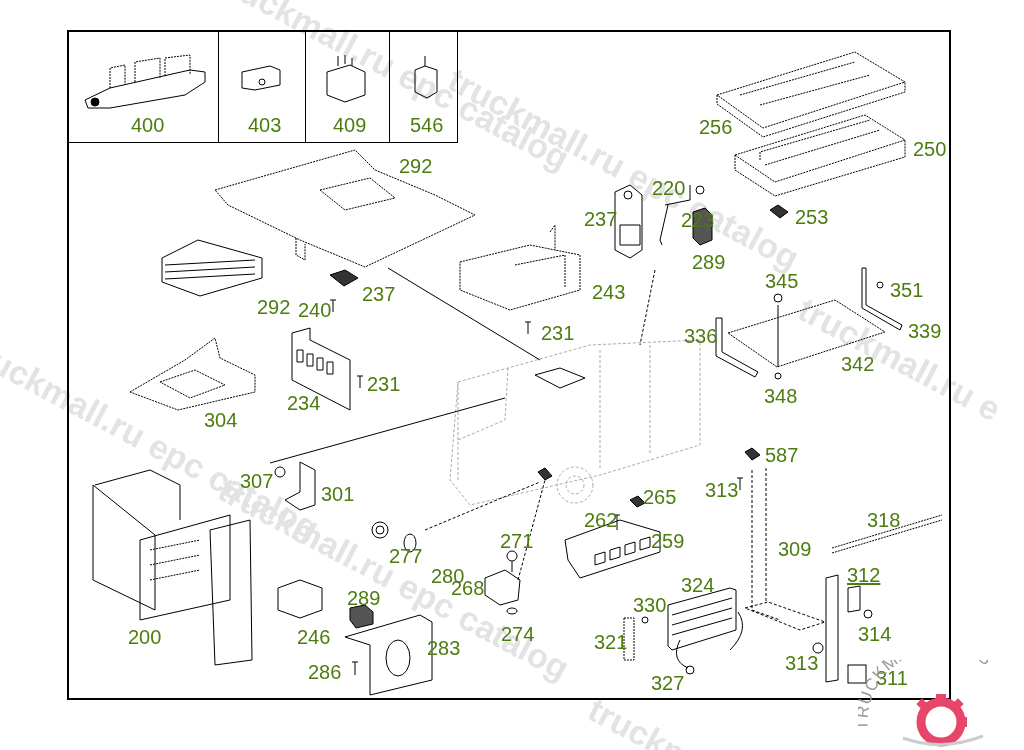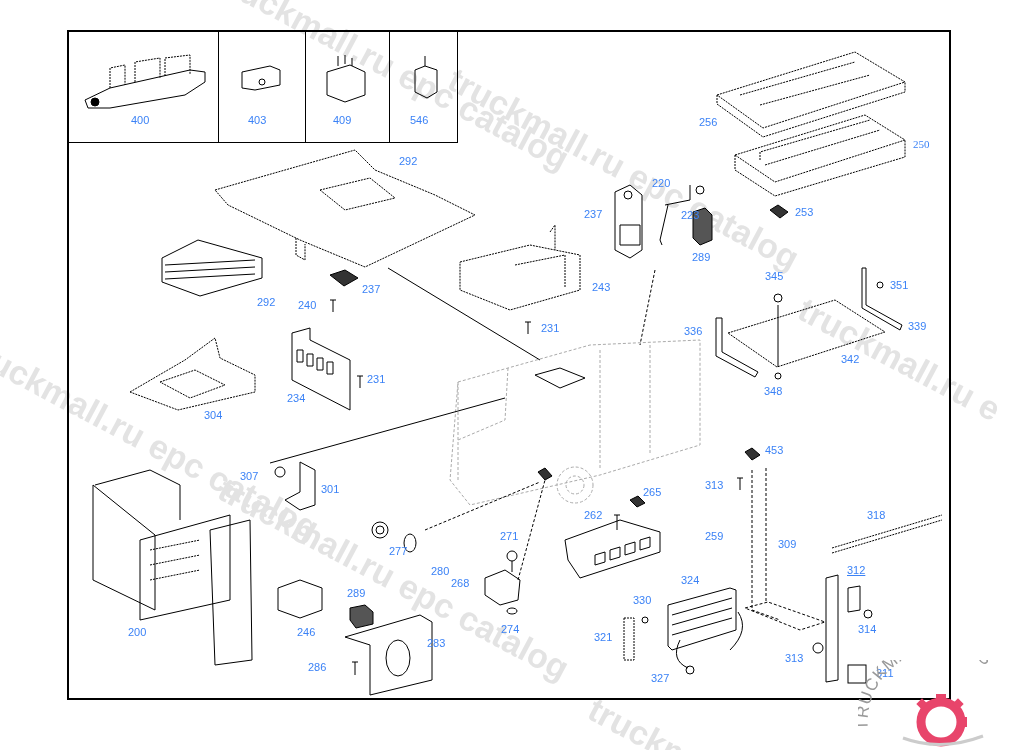--- a/index.html
+++ b/index.html
@@ -1,20 +1,20 @@
 <!DOCTYPE html>
 <html><head>
 <meta charset="utf-8">
 <style>
   html,body{margin:0;padding:0;background:#ffffff;}
   body{width:1024px;height:750px;position:relative;overflow:hidden;font-family:"Liberation Sans",sans-serif;}
   #stage{position:absolute;left:0;top:0;width:1024px;height:750px;}
   .frame{position:absolute;left:67px;top:30px;width:884px;height:670px;border:2px solid #000;box-sizing:border-box;}
   .cellbox{position:absolute;border-right:1px solid #000;border-bottom:1px solid #000;box-sizing:border-box;top:30px;height:113px;}
-  .lbl{position:absolute;font-size:11px;color:#3b82f6;line-height:1;white-space:nowrap;}
+  .lbl{position:absolute;font-size:20px;color:#4d7c0f;line-height:1;white-space:nowrap;}
   .wm{position:absolute;font-size:34px;color:#e3e3e3;font-weight:bold;white-space:nowrap;transform-origin:left top;pointer-events:none;}
   svg.parts{position:absolute;left:0;top:0;}
 </style>
 </head>
 <body>
 
 <div id="stage">
 
   <div class="wm" style="left:230px;top:-40px;transform:rotate(28deg);">truckmall.ru epc catalog</div>
   <div class="wm" style="left:460px;top:60px;transform:rotate(28deg);">truckmall.ru epc catalog</div>
@@ -262,21 +262,21 @@
         <circle cx="690" cy="670" r="4"></circle>
       </g>
   </svg>
 
   <div class="lbl" style="left:131px;top:115px;">400</div>
   <div class="lbl" style="left:248px;top:115px;">403</div>
   <div class="lbl" style="left:333px;top:115px;">409</div>
   <div class="lbl" style="left:410px;top:115px;">546</div>
 
   <div class="lbl" style="left:699px;top:117px;">256</div>
-  <div class="lbl" style="left:913px;top:139px;font-family:Liberation Serif, serif;">250</div>
+  <div class="lbl" style="left:913px;top:139px;">250</div>
   <div class="lbl" style="left:795px;top:207px;text-align:right;">253</div>
   <div class="lbl" style="left:681px;top:165px;margin-top:45px;">223</div>
   <div class="lbl" style="left:652px;top:178px;">220</div>
   <div class="lbl" style="left:584px;top:209px;">237</div>
   <div class="lbl" style="left:692px;top:252px;">289</div>
   <div class="lbl" style="left:399px;top:156px;">292</div>
   <div class="lbl" style="left:221px;top:297px;margin-left:36px;">292</div>
   <div class="lbl" style="left:362px;top:284px;">237</div>
   <div class="lbl" style="left:298px;top:300px;">240</div>
   <div class="lbl" style="left:592px;top:282px;">243</div>
@@ -285,25 +285,25 @@
   <div class="lbl" style="left:890px;top:280px;text-align:right;">351</div>
   <div class="lbl" style="left:684px;top:326px;">336</div>
   <div class="lbl" style="left:908px;top:321px;">339</div>
   <div class="lbl" style="left:841px;top:354px;">342</div>
   <div class="lbl" style="left:764px;top:386px;">348</div>
   <div class="lbl" style="left:204px;top:410px;">304</div>
   <div class="lbl" style="left:287px;top:393px;text-align:center;">234</div>
   <div class="lbl" style="left:367px;top:374px;">231</div>
   <div class="lbl" style="left:240px;top:471px;">307</div>
   <div class="lbl" style="left:321px;top:484px;">301</div>
-  <div class="lbl" style="left:765px;top:445px;">453</div>
+  <div class="lbl" style="left:765px;top:445px;">587</div>
   <div class="lbl" style="left:705px;top:480px;">313</div>
   <div class="lbl" style="left:643px;top:487px;">265</div>
   <div class="lbl" style="left:584px;top:510px;">262</div>
-  <div class="lbl" style="left:705px;top:531px;">259</div>
+  <div class="lbl" style="left:651px;top:531px;">259</div>
   <div class="lbl" style="left:867px;top:510px;">318</div>
   <div class="lbl" style="left:778px;top:539px;">309</div>
   <div class="lbl" style="left:350px;top:546px;margin-left:39px;">277</div>
   <div class="lbl" style="left:392px;top:566px;margin-left:39px;">280</div>
   <div class="lbl" style="left:500px;top:531px;">271</div>
   <div class="lbl" style="left:451px;top:578px;">268</div>
   <div class="lbl" style="left:501px;top:624px;">274</div>
   <div class="lbl" style="left:128px;top:627px;">200</div>
   <div class="lbl" style="left:347px;top:588px;">289</div>
   <div class="lbl" style="left:297px;top:627px;">246</div>

